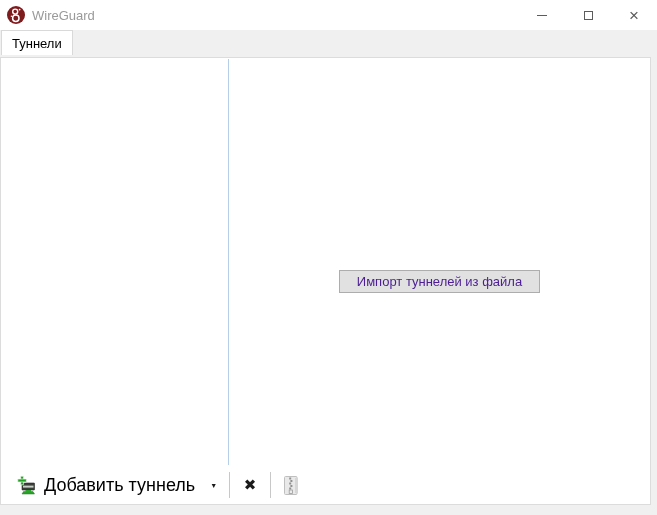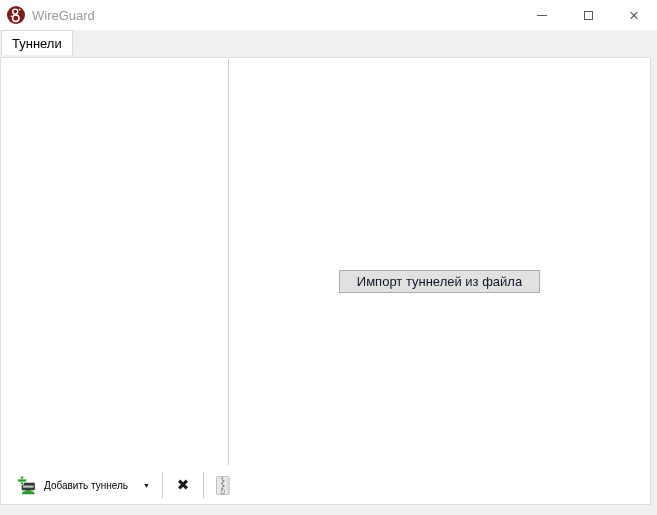--- a/index.html
+++ b/index.html
@@ -50,35 +50,35 @@
   .tunnel-list {
     position:absolute; left:0; top:1px; width:228px; height:406px;
     background:#ffffff; border-right:1px solid #b5cfe8;
   }
   .right-panel {
     position:absolute; left:228px; top:0; right:0; bottom:0;
     display:flex; align-items:center; justify-content:center;
   }
   .import-btn {
     font-family:"Liberation Sans","DejaVu Sans",sans-serif;
-    font-size:13px; color:#0f172a;
+    font-size:13px; color:#4c1d95;
     background:#e1e1e1; border:1px solid #adadad;
     padding:3px 17px; height:23px; line-height:15px; cursor:default;
   }
 
   
   .toolbar {
     position:absolute; left:0; top:407px; height:40px; width:320px;
     display:flex; align-items:center; padding-left:12px;
   }
   .add-tunnel-btn {
     display:flex; align-items:center; gap:7px;
     padding:3px 4px; cursor:default;
   }
-  .add-tunnel-btn .label { font-size:10px; }
+  .add-tunnel-btn .label { font-size:18px; }
   .caret {
     font-size:7px; color:#1a1a1a; margin-left:6px; padding:6px 5px; cursor:default;
   }
   .tb-sep { width:0; height:26px; border-left:1px solid #c8c8c8; margin:0 7px; }
   .delete-btn {
     width:26px; height:26px; display:flex; align-items:center; justify-content:center;
     color:#1a1a1a; font-size:15px; cursor:default;
   }
   .zip-btn {
     width:26px; height:26px; display:flex; align-items:center; justify-content:center;

